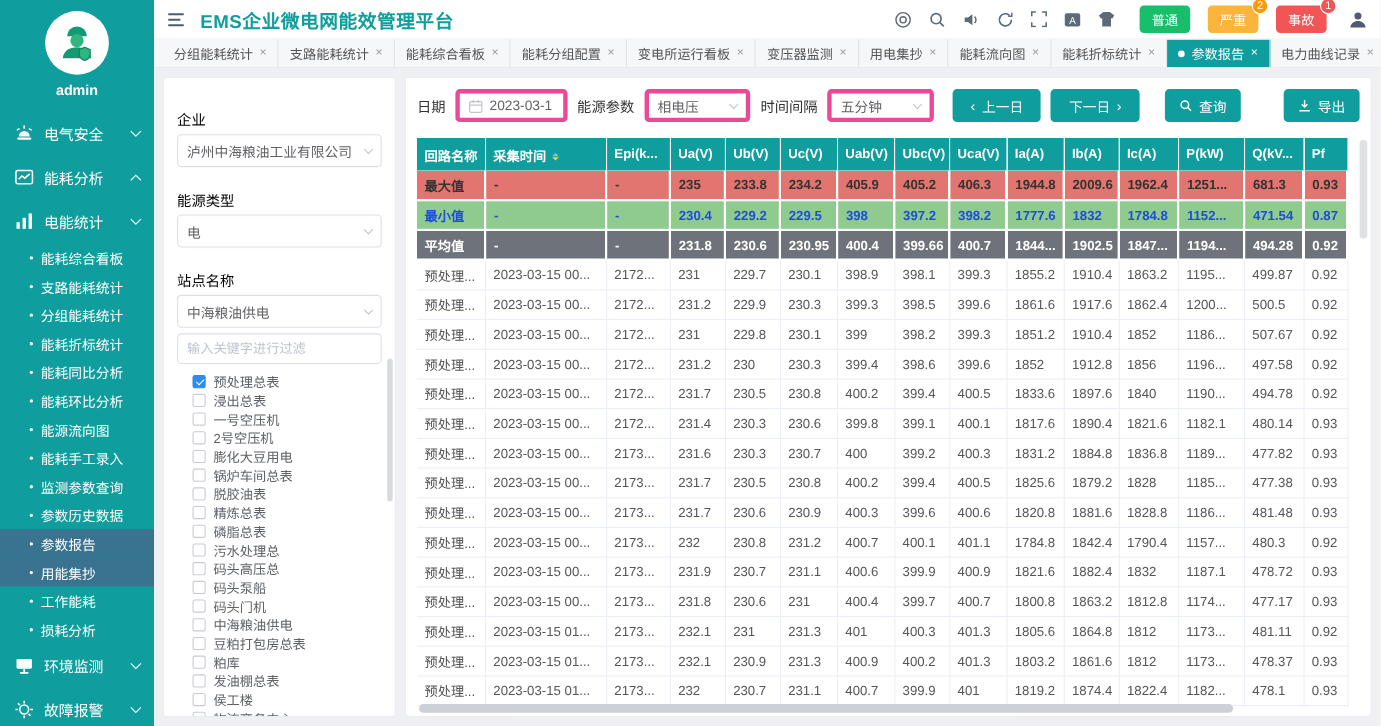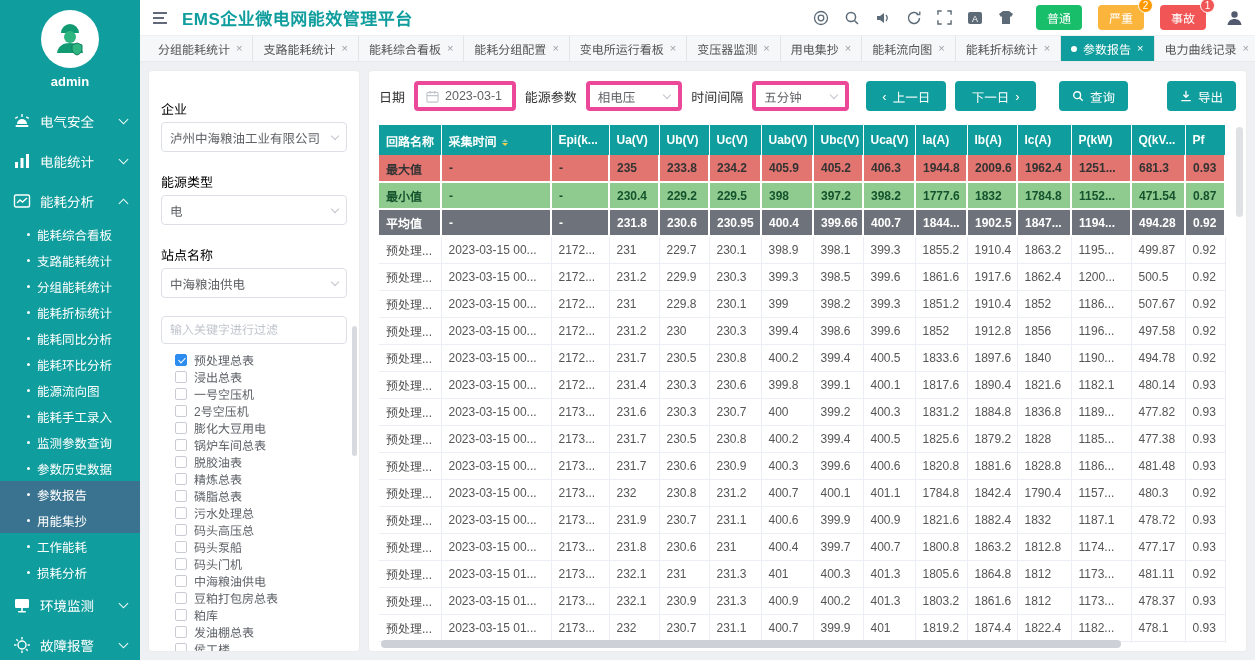--- a/index.html
+++ b/index.html
@@ -58,21 +58,21 @@
   .card{background:#fff;border-radius:4px;border:1px solid #ececec}
 
   
   .filter-card{width:212px;flex-shrink:0;padding:8px 12px;position:relative;overflow:hidden}
   .field label{display:block;font-size:13px;color:#000000;margin:20px 0 4px}
   .select{height:30px;border:1px solid #dcdfe6;border-radius:4px;display:flex;align-items:center;
           justify-content:space-between;padding:0 8px;font-size:12.5px;color:#606266;cursor:pointer;gap:4px}
   .select span{overflow:hidden;white-space:nowrap;text-overflow:ellipsis}
   .sel-chev{width:6px;height:6px;border-right:1.4px solid #c0c4cc;border-bottom:1.4px solid #c0c4cc;
             transform:rotate(45deg);flex-shrink:0;margin-top:-3px}
-  .search-input{margin-top:18px;width:100%;height:28px;border:1px solid #dcdfe6;border-radius:4px;
+  .search-input{margin-top:5px;width:100%;height:28px;border:1px solid #dcdfe6;border-radius:4px;
                 padding:0 8px;font-size:12px;color:#606266;outline:none}
   .search-input::placeholder{color:#c0c4cc}
   .tree{margin-top:7px;overflow:hidden;height:380px}
   .tree-item{display:flex;align-items:center;gap:7px;height:17px;padding-left:14px;font-size:12px;color:#5f6368;cursor:pointer;white-space:nowrap}
   .cb{width:12px;height:12px;border:1px solid #c9ccd4;border-radius:2px;background:#fff;flex-shrink:0;position:relative}
   .cb.checked{background:var(--blue);border-color:var(--blue)}
   .cb.checked::after{content:"";position:absolute;left:3.5px;top:1px;width:3px;height:6px;
                      border-right:1.5px solid #fff;border-bottom:1.5px solid #fff;transform:rotate(45deg)}
   .tree-scroll{position:absolute;right:2px;top:255px;width:5px;height:130px;border-radius:3px;background:#d8dadf;cursor:pointer}
 
@@ -91,21 +91,21 @@
   table{border-collapse:collapse;table-layout:fixed;width:846px;font-size:12px;color:#5a5e66}
   thead th{background:var(--accent);color:#fff;height:30px;padding:0 7px;text-align:left;font-weight:bold;
            font-size:12px;border-right:1px solid rgba(255,255,255,.35);white-space:nowrap;overflow:hidden;cursor:pointer}
   .sorts{display:inline-flex;flex-direction:column;margin-left:5px;vertical-align:middle}
   .caret{width:0;height:0;border:3.5px solid transparent}
   .caret.up{border-bottom-color:rgba(255,255,255,.45);margin-bottom:1px;border-top-width:0}
   .caret.dn{border-top-color:#f7cf47;border-bottom-width:0}
   tr.stat td{height:27px;padding:0 7px;border-right:2px solid #fff;border-bottom:2px solid #fff;
              white-space:nowrap;overflow:hidden;font-weight:bold}
   tr.stat-max td{background:var(--max-row);color:#333}
-  tr.stat-min td{background:var(--min-row);color:#14532d}
+  tr.stat-min td{background:var(--min-row);color:#1d4ed8}
   tr.stat-avg td{background:var(--avg-row);color:#fff}
   tr.data td{height:27px;padding:0 7px;border-right:1px solid #ebeef5;border-bottom:1px solid #ebeef5;
              white-space:nowrap;overflow:hidden;color:#555}
   .hscroll{position:absolute;left:12px;right:14px;bottom:3px;height:8px}
   .hthumb{width:87%;height:8px;border-radius:4px;background:#cdd0d6}
   .vscroll{position:absolute;right:3px;top:56px;width:7px;height:90px;border-radius:4px;background:#dfe1e5;cursor:pointer}
 </style>
 </head>
 <body>
 
@@ -133,38 +133,38 @@
               <rect x="8.3" y="2" width="1.4" height="3"></rect>
               <rect x="2" y="5" width="3" height="1.3" transform="rotate(-30 3.5 5.6)"></rect>
               <rect x="13" y="5" width="3" height="1.3" transform="rotate(30 14.5 5.6)"></rect>
             </svg>
           </span>
           <span>电气安全</span>
           <i class="chev"></i>
         </div>
         <div class="menu-item">
           <span class="mi-icon">
+            <svg viewBox="0 0 18 18" fill="none" stroke="#fff" stroke-width="1.4">
+              <rect x="1.5" y="3" width="15" height="12" rx="1.5"></rect>
+              <path d="M4 11l3-3 2.5 2L14 6"></path>
+            </svg>
+          </span>
+          <span>能耗分析</span>
+          <i class="chev up"></i>
+        </div>
+        <div class="menu-item">
+          <span class="mi-icon">
             <svg viewBox="0 0 18 18" fill="#fff">
               <rect x="2" y="10" width="3" height="6"></rect>
               <rect x="7.5" y="6" width="3" height="10"></rect>
               <rect x="13" y="2" width="3" height="14"></rect>
             </svg>
           </span>
           <span>电能统计</span>
           <i class="chev"></i>
-        </div>
-        <div class="menu-item">
-          <span class="mi-icon">
-            <svg viewBox="0 0 18 18" fill="none" stroke="#fff" stroke-width="1.4">
-              <rect x="1.5" y="3" width="15" height="12" rx="1.5"></rect>
-              <path d="M4 11l3-3 2.5 2L14 6"></path>
-            </svg>
-          </span>
-          <span>能耗分析</span>
-          <i class="chev up"></i>
         </div>
         <div class="submenu-item">
           <i class="dot"></i>
           <span>能耗综合看板</span>
         </div>
         <div class="submenu-item">
           <i class="dot"></i>
           <span>支路能耗统计</span>
         </div>
         <div class="submenu-item">

